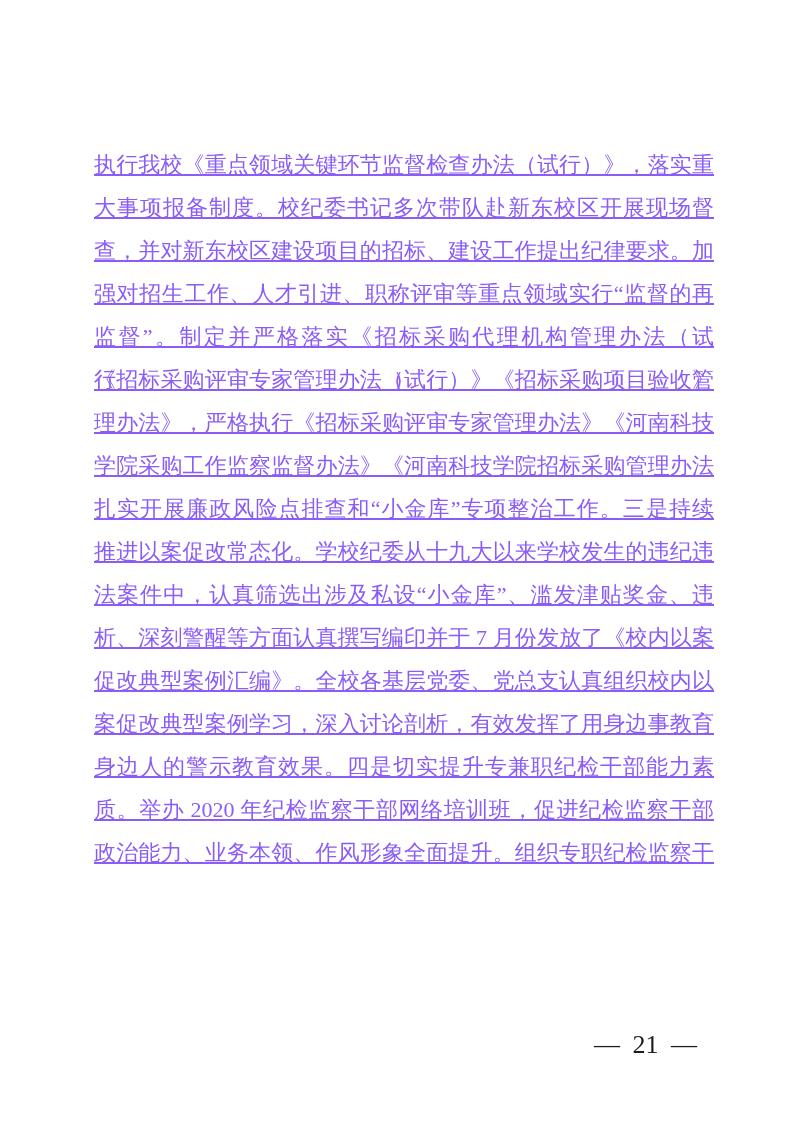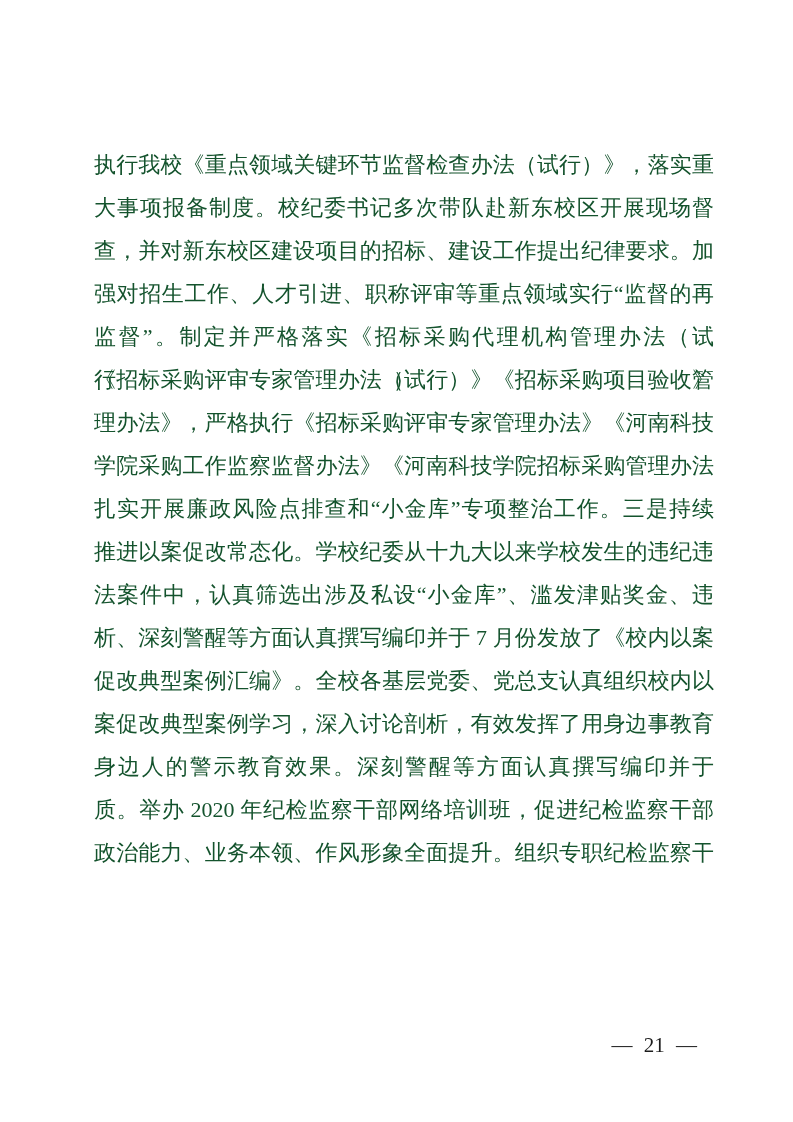--- a/index.html
+++ b/index.html
@@ -22,32 +22,33 @@
   .text-block {
     position: absolute;
     left: 94px;
     top: 143px;
     width: 620px;
   }
   .line {
     font-size: 22px;
     line-height: 43px;
     height: 43px;
-    color: #14532d;
+    color: #8b5cf6;
     text-align: justify;
     text-align-last: justify;
     text-justify: inter-character;
     white-space: normal;
     letter-spacing: 0;
+    text-decoration: underline;
   }
   .page-number {
     position: absolute;
     top: 1031px;
     right: 96px;
-    font-size: 21px;
+    font-size: 26px;
     line-height: 28px;
     color: #1c1c1c;
     word-spacing: 6px;
   }
 </style>
 </head>
 <body>
 
 <div class="page">
 
@@ -59,20 +60,20 @@
     <div class="line">监督”。制定并严格落实《招标采购代理机构管理办法（试行）》</div>
     <div class="line">《招标采购评审专家管理办法（试行）》《招标采购项目验收管</div>
     <div class="line">理办法》，严格执行《招标采购评审专家管理办法》《河南科技</div>
     <div class="line">学院采购工作监察监督办法》《河南科技学院招标采购管理办法</div>
     <div class="line">扎实开展廉政风险点排查和“小金库”专项整治工作。三是持续</div>
     <div class="line">推进以案促改常态化。学校纪委从十九大以来学校发生的违纪违</div>
     <div class="line">法案件中，认真筛选出涉及私设“小金库”、滥发津贴奖金、违</div>
     <div class="line">析、深刻警醒等方面认真撰写编印并于 7 月份发放了《校内以案</div>
     <div class="line">促改典型案例汇编》。全校各基层党委、党总支认真组织校内以</div>
     <div class="line">案促改典型案例学习，深入讨论剖析，有效发挥了用身边事教育</div>
-    <div class="line">身边人的警示教育效果。深刻警醒等方面认真撰写编印并于</div>
+    <div class="line">身边人的警示教育效果。四是切实提升专兼职纪检干部能力素</div>
     <div class="line">质。举办 2020 年纪检监察干部网络培训班，促进纪检监察干部</div>
     <div class="line">政治能力、业务本领、作风形象全面提升。组织专职纪检监察干</div>
   </div>
 
   <div class="page-number">— 21 —</div>
 
 </div>
 
 </body></html>

